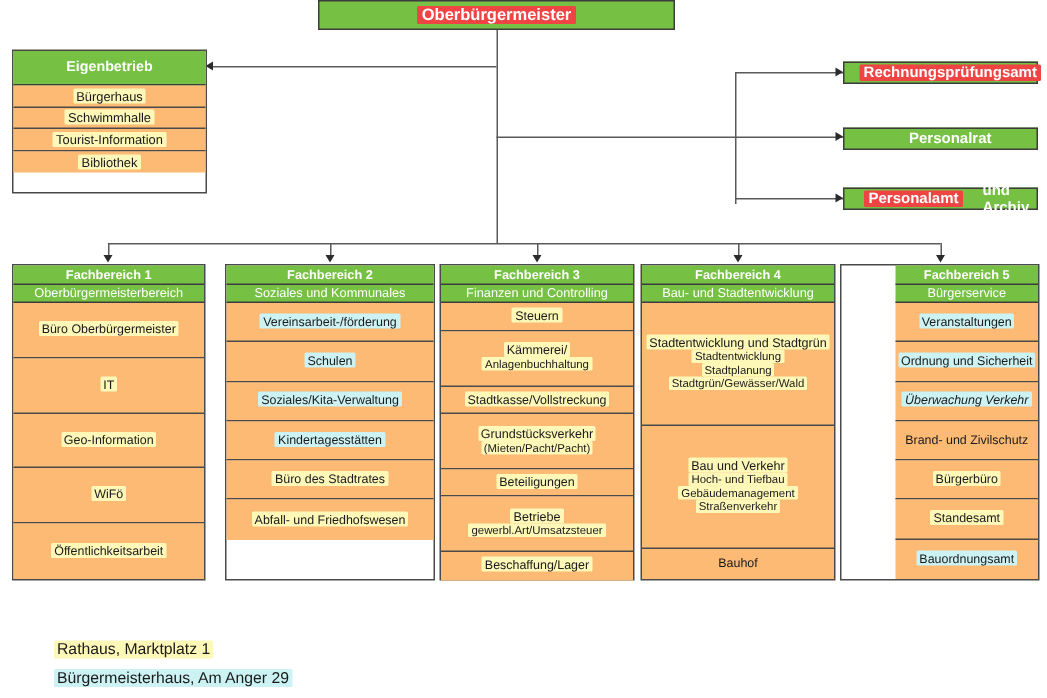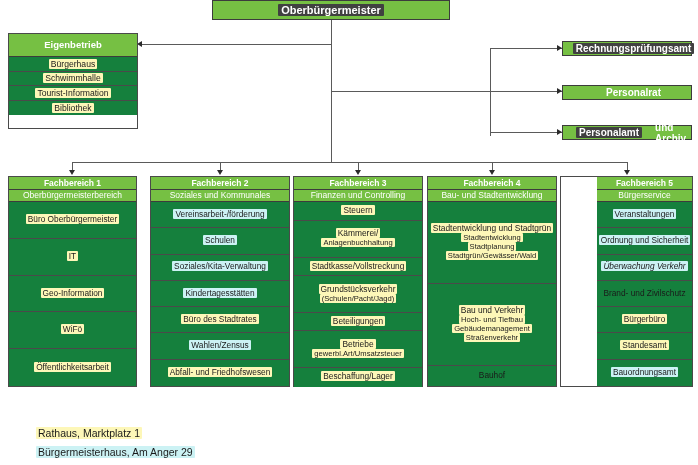--- a/index.html
+++ b/index.html
@@ -15,31 +15,31 @@
   .box{position:absolute;box-sizing:border-box;border:1px solid #4a4a4a;background:#ffffff;}
   .green{background:#76c043;border:1px solid #3c3c3c;}
   .hdr-row{
     box-sizing:border-box;width:100%;background:#76c043;
     border-bottom:1px solid #3c3c3c;
     display:flex;align-items:center;justify-content:center;
     color:#ffffff;font-weight:bold;text-align:center;line-height:1.05;
   }
 
   .cell{
-    box-sizing:border-box;width:100%;background:#15803d;
+    box-sizing:border-box;width:100%;background:#fdba74;
     border-bottom:1px solid #4a4a4a;
     display:flex;align-items:center;justify-content:center;
     text-align:center;line-height:1.18;color:#1a1a1a;
   }
   .cell:last-child{border-bottom:none;}
 
   
   .hl-y{background:#fdf7b8;padding:0 2px;border-radius:1px;}
   .hl-c{background:#ccf2f4;padding:0 2px;border-radius:1px;}
-  .hl-ygreen{background:#404040;color:#ffffff;padding:0 3px;border-radius:1px;}
+  .hl-ygreen{background:#ef4444;color:#ffffff;padding:0 3px;border-radius:1px;}
   .hl-none{background:transparent;padding:0 2px;}
 
   
   #top-box{left:212px;top:0px;width:238px;height:20px;}
   #top-box .t{font-size:11px;font-weight:bold;}
 
   
   #eigen{left:8px;top:33px;width:130px;height:96px;}
   #eigen .hdr-row{height:23px;font-size:9.5px;}
   #eigen .cell{height:14.6px;font-size:8.6px;}
@@ -209,25 +209,20 @@
       <div class="cell" style="height: 26.2857px;">
         <span class="multi">
           <span class="ln"><span class="hl-c">Kindertagesstätten</span></span>
         </span>
       </div>
       <div class="cell" style="height: 26.2857px;">
         <span class="multi">
           <span class="ln"><span class="hl-y">Büro des Stadtrates</span></span>
         </span>
       </div>
-      <div class="cell" style="height: 26.2857px;">
-        <span class="multi">
-          <span class="ln"><span class="hl-c">Wahlen/Zensus</span></span>
-        </span>
-      </div>
       <div class="cell" style="height: 26.2857px; border-bottom: none;">
         <span class="multi">
           <span class="ln"><span class="hl-y">Abfall- und Friedhofswesen</span></span>
         </span>
       </div>
     </div>
   <div class="box fb" id="fb2" style="height: 211px;">
       <div class="hdr-row h1">
         <span>Fachbereich 3</span>
       </div>
@@ -246,21 +241,21 @@
         </span>
       </div>
       <div class="cell" style="height: 18.4px;">
         <span class="multi">
           <span class="ln"><span class="hl-y">Stadtkasse/Vollstreckung</span></span>
         </span>
       </div>
       <div class="cell" style="height: 36.8px;">
         <span class="multi">
           <span class="ln" style="font-size: 8.4px;"><span class="hl-y">Grundstücksverkehr</span></span>
-          <span class="ln" style="font-size: 7.6px;"><span class="hl-y">(Schulen/Pacht/Jagd)</span></span>
+          <span class="ln" style="font-size: 7.6px;"><span class="hl-y">(Mieten/Pacht/Pacht)</span></span>
         </span>
       </div>
       <div class="cell" style="height: 18.4px;">
         <span class="multi">
           <span class="ln"><span class="hl-y">Beteiligungen</span></span>
         </span>
       </div>
       <div class="cell" style="height: 36.8px;">
         <span class="multi">
           <span class="ln" style="font-size: 8.4px;"><span class="hl-y">Betriebe</span></span>

